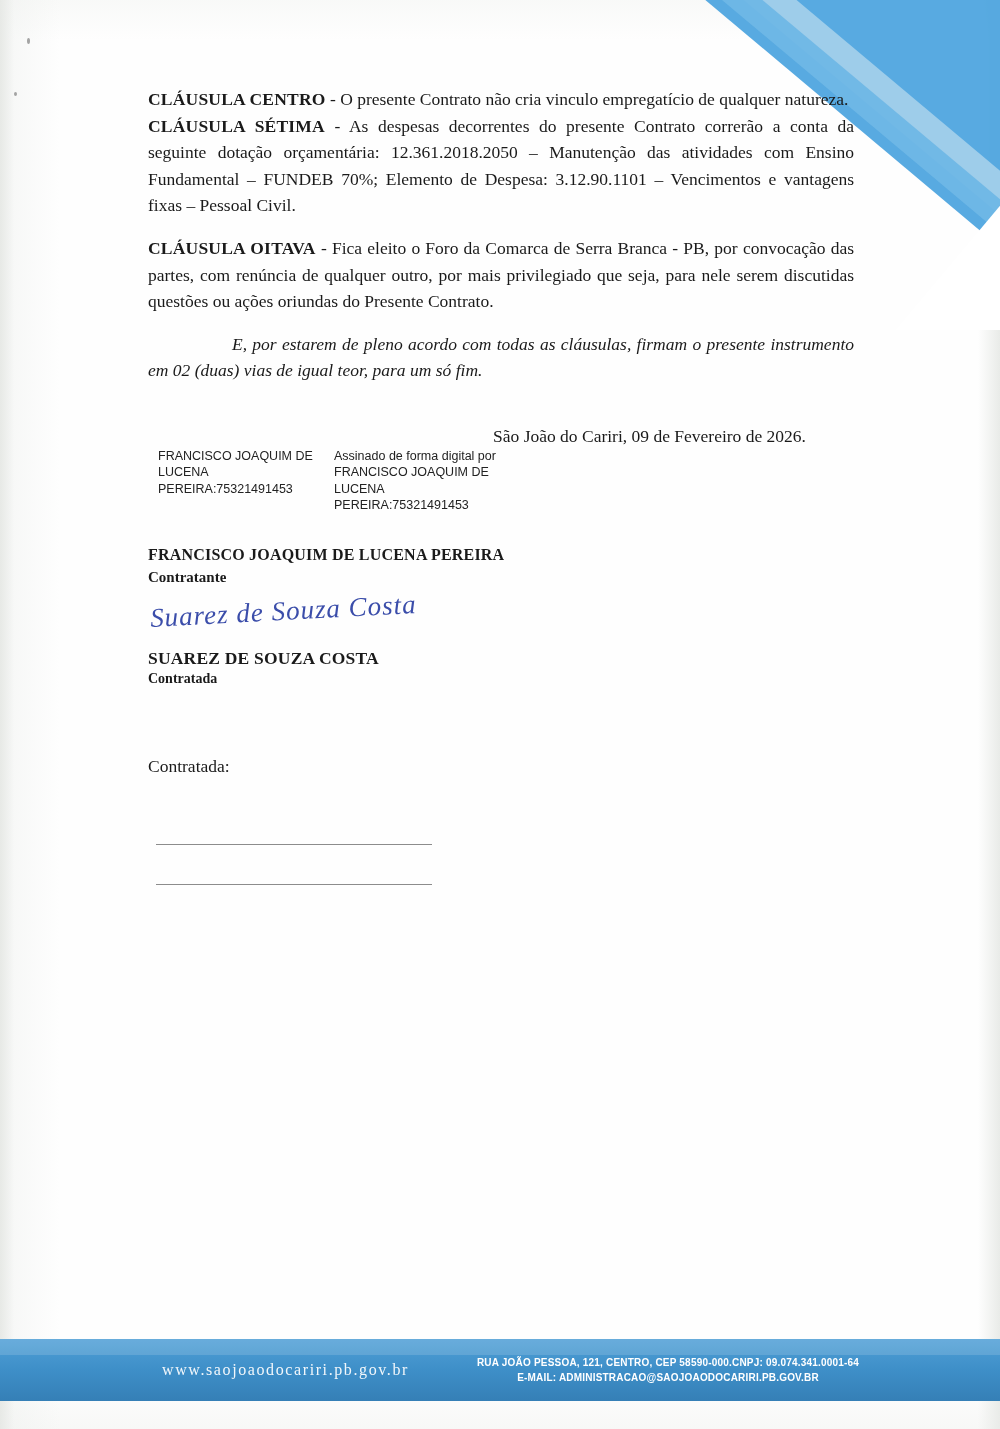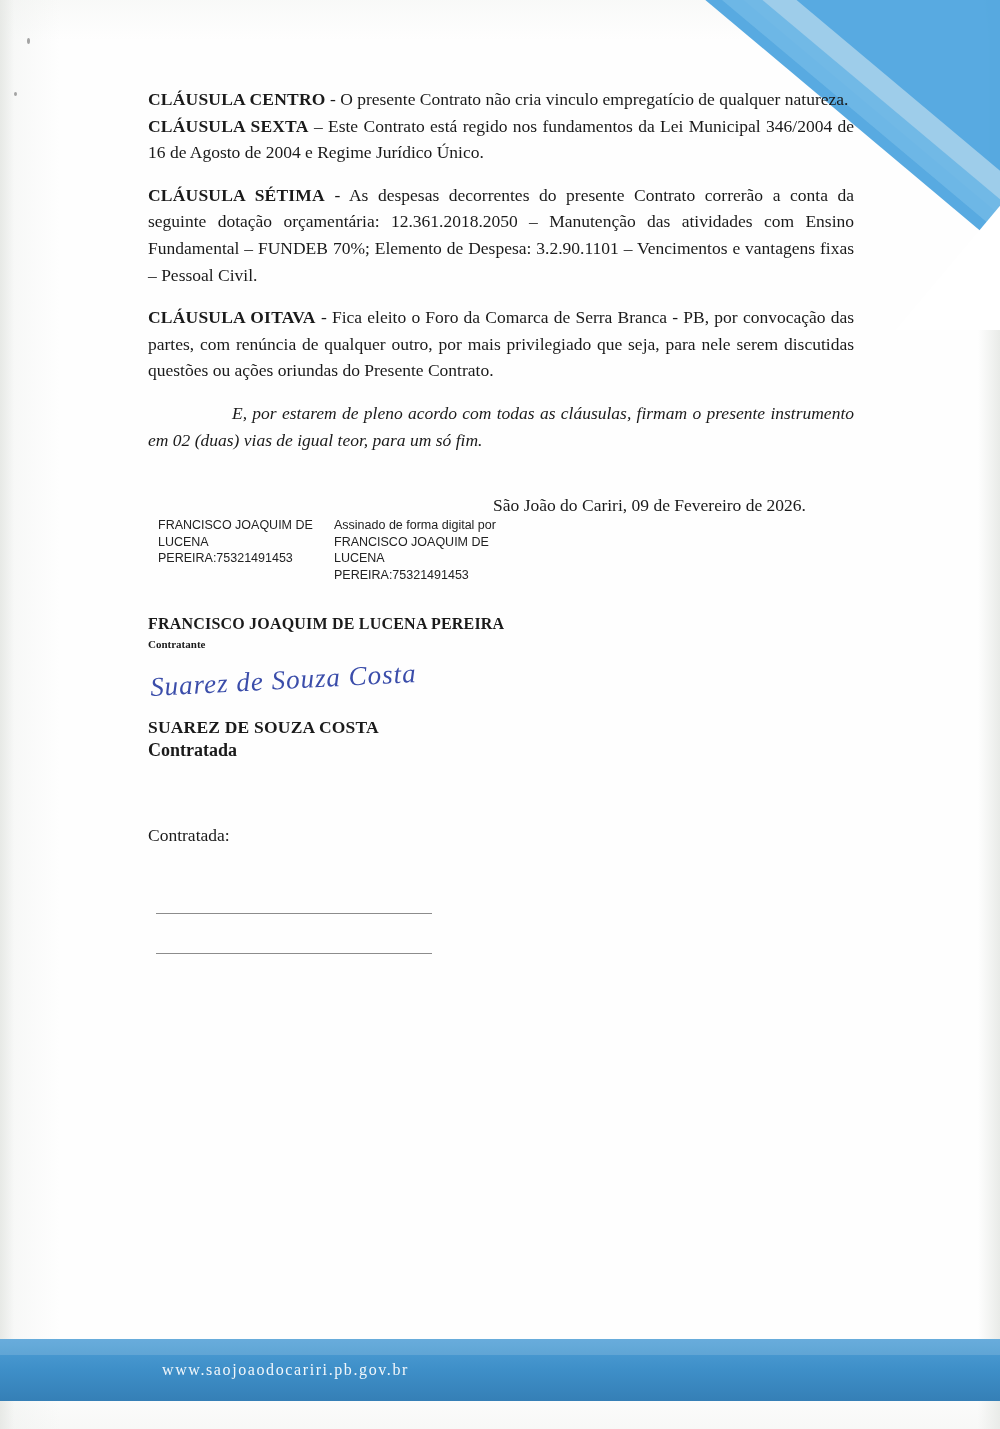--- a/index.html
+++ b/index.html
@@ -160,21 +160,21 @@
     top: 120px;
     font-weight: bold;
     font-size: 16px;
     letter-spacing: 0.2px;
   }
   .signer-role {
     position: absolute;
     left: 0;
     top: 143px;
     font-weight: bold;
-    font-size: 11px;
+    font-size: 15px;
   }
 
   .handwriting {
     position: absolute;
     left: 0;
     top: 168px;
     width: 400px;
     height: 46px;
   }
   .hw-text {
@@ -197,21 +197,21 @@
     top: 222px;
     font-weight: bold;
     font-size: 17.5px;
     letter-spacing: 0.2px;
   }
   .signer2-role {
     position: absolute;
     left: 0;
     top: 245px;
     font-weight: bold;
-    font-size: 18px;
+    font-size: 14px;
   }
 
   .witness-label {
     position: absolute;
     left: 0;
     top: 330px;
     font-size: 17.5px;
   }
   .witness-line {
     position: absolute;
@@ -280,26 +280,23 @@
 
   <div class="speck" style="left:27px; top:38px; width:3px; height:6px;"></div>
   <div class="speck" style="left:14px; top:92px; width:3px; height:4px;"></div>
 
   <div class="content">
 
     <p class="body-par tight">
       <span class="clause-title">CLÁUSULA CENTRO</span><span> - O presente Contrato não cria vinculo empregatício de qualquer natureza.</span>
     </p>
 
+
     <p class="body-par">
-      <span class="clause-title">CLÁUSULA SEXTA</span><span> – Este Contrato está regido nos fundamentos da Lei Municipal 346/2004 de 16 de Agosto de 2004 e Regime Jurídico Único.</span>
-    </p>
-
-    <p class="body-par">
-      <span class="clause-title">CLÁUSULA SÉTIMA</span><span> - As despesas decorrentes do presente Contrato correrão a conta da seguinte dotação orçamentária: 12.361.2018.2050 – Manutenção das atividades com Ensino Fundamental – FUNDEB 70%; Elemento de Despesa: 3.2.90.1101 – Vencimentos e vantagens fixas – Pessoal Civil.</span>
+      <span class="clause-title">CLÁUSULA SÉTIMA</span><span> - As despesas decorrentes do presente Contrato correrão a conta da seguinte dotação orçamentária: 12.361.2018.2050 – Manutenção das atividades com Ensino Fundamental – FUNDEB 70%; Elemento de Despesa: 3.12.90.1101 – Vencimentos e vantagens fixas – Pessoal Civil.</span>
     </p>
 
     <p class="body-par">
       <span class="clause-title">CLÁUSULA OITAVA</span><span> - Fica eleito o Foro da Comarca de Serra Branca - PB, por convocação das partes, com renúncia de qualquer outro, por mais privilegiado que seja, para nele serem discutidas questões ou ações oriundas do Presente Contrato.</span>
     </p>
 
     <p class="body-par indent-par">E, por estarem de pleno acordo com todas as cláusulas, firmam o presente instrumento em 02 (duas) vias de igual teor, para um só fim.</p>
 
     <div class="sig-area">
 
@@ -322,15 +319,19 @@
 
       <div class="witness-label">Contratada:</div>
       <div class="witness-line wl1"></div>
       <div class="witness-line wl2"></div>
     </div>
   </div>
 
   <div class="footer">
     <div class="footer-sheen"></div>
     <div class="footer-left">www.saojoaodocariri.pb.gov.br</div>
+    <div class="footer-right">
+      <div>RUA JOÃO PESSOA, 121, CENTRO, CEP 58590-000.CNPJ: 09.074.341.0001-64</div>
+      <div>E-MAIL: ADMINISTRACAO@SAOJOAODOCARIRI.PB.GOV.BR</div>
+    </div>
   </div>
 
 </div>
 
 </body></html>

